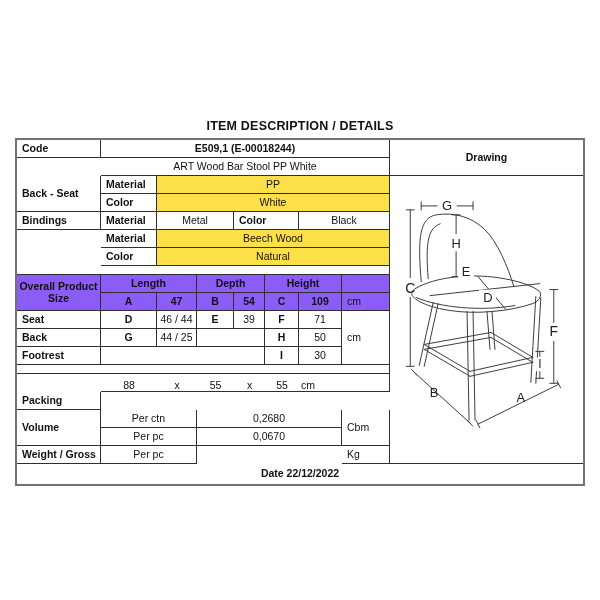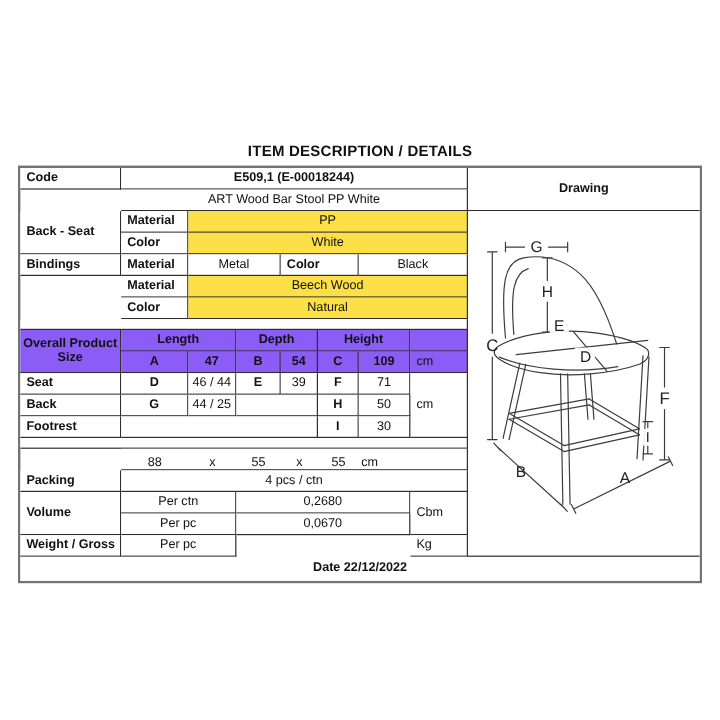--- a/index.html
+++ b/index.html
@@ -102,21 +102,20 @@
     <div class="c strip" style="grid-area:15/2/16/9">
       <span class="s0">88</span>
       <span class="s1">x</span>
       <span class="s2">55</span>
       <span class="s3">x</span>
       <span class="s4">55</span>
       <span class="s5">cm</span>
     </div>
 
     <div class="c b lab" style="grid-area:16/1/17/2">Packing</div>
-    <div class="c ctr" style="grid-area:16/2/17/9">4 pcs / ctn</div>
 
     <div class="c b lab" style="grid-area:17/1/19/2">Volume</div>
     <div class="c ctr" style="grid-area:17/2/18/4">Per ctn</div>
     <div class="c ctr" style="grid-area:17/4/18/8">0,2680</div>
     <div class="c lab" style="grid-area:17/8/19/9">Cbm</div>
     <div class="c ctr" style="grid-area:18/2/19/4">Per pc</div>
     <div class="c ctr" style="grid-area:18/4/19/8">0,0670</div>
 
     <div class="c b lab" style="grid-area:19/1/20/2">Weight / Gross</div>
     <div class="c ctr" style="grid-area:19/2/20/4">Per pc</div>

